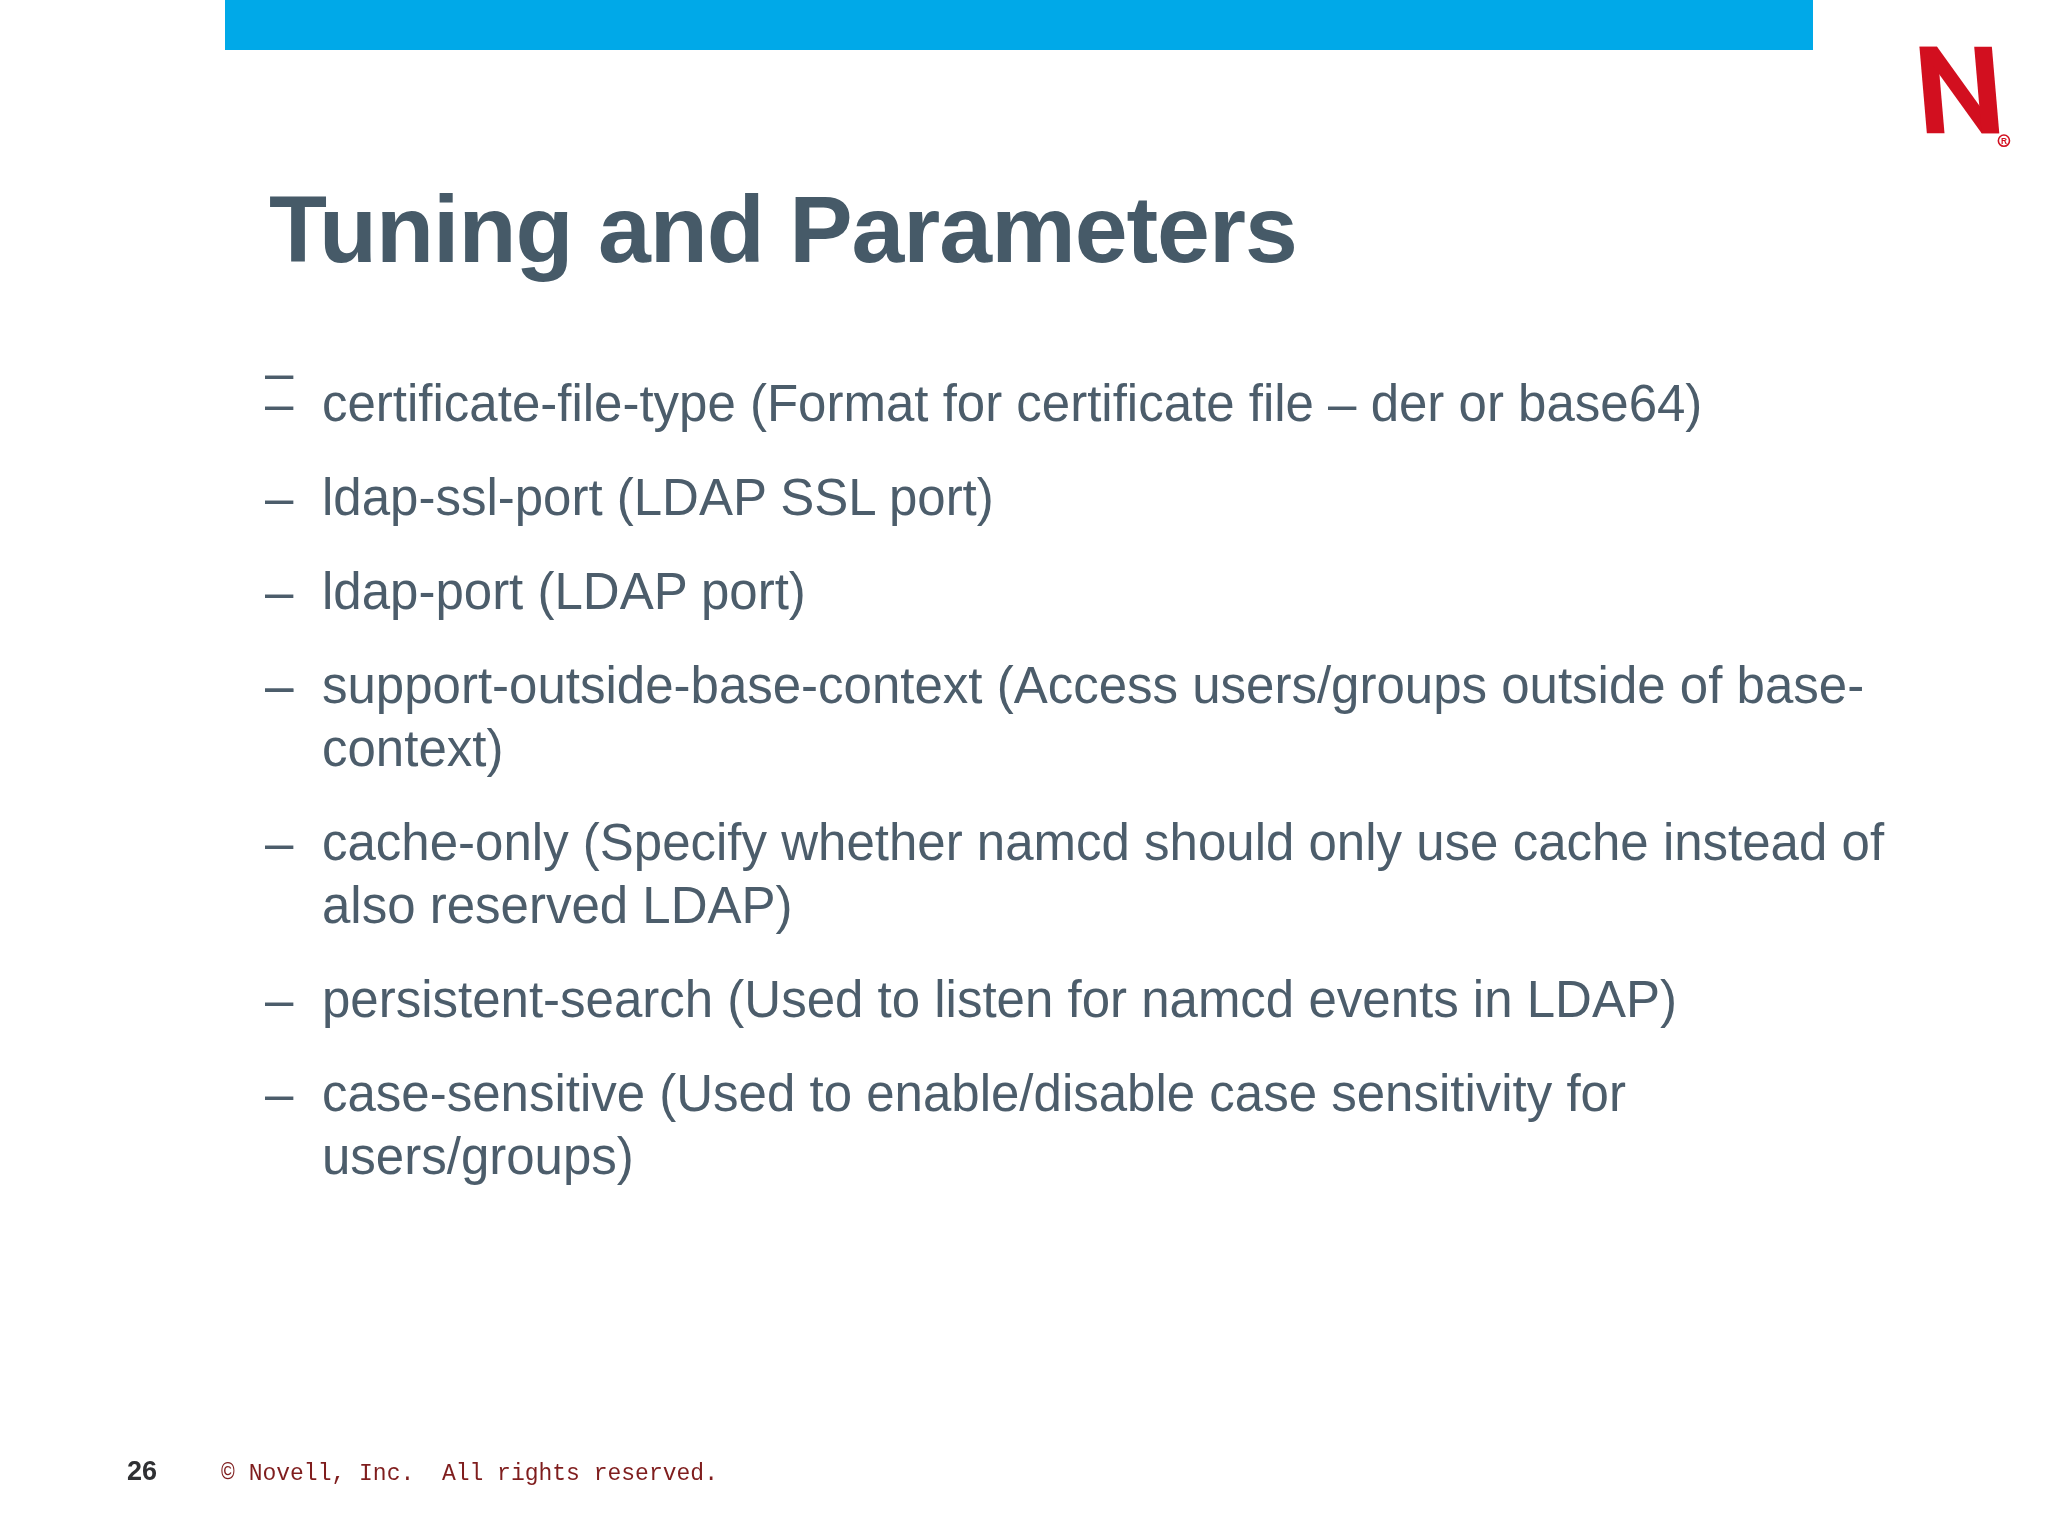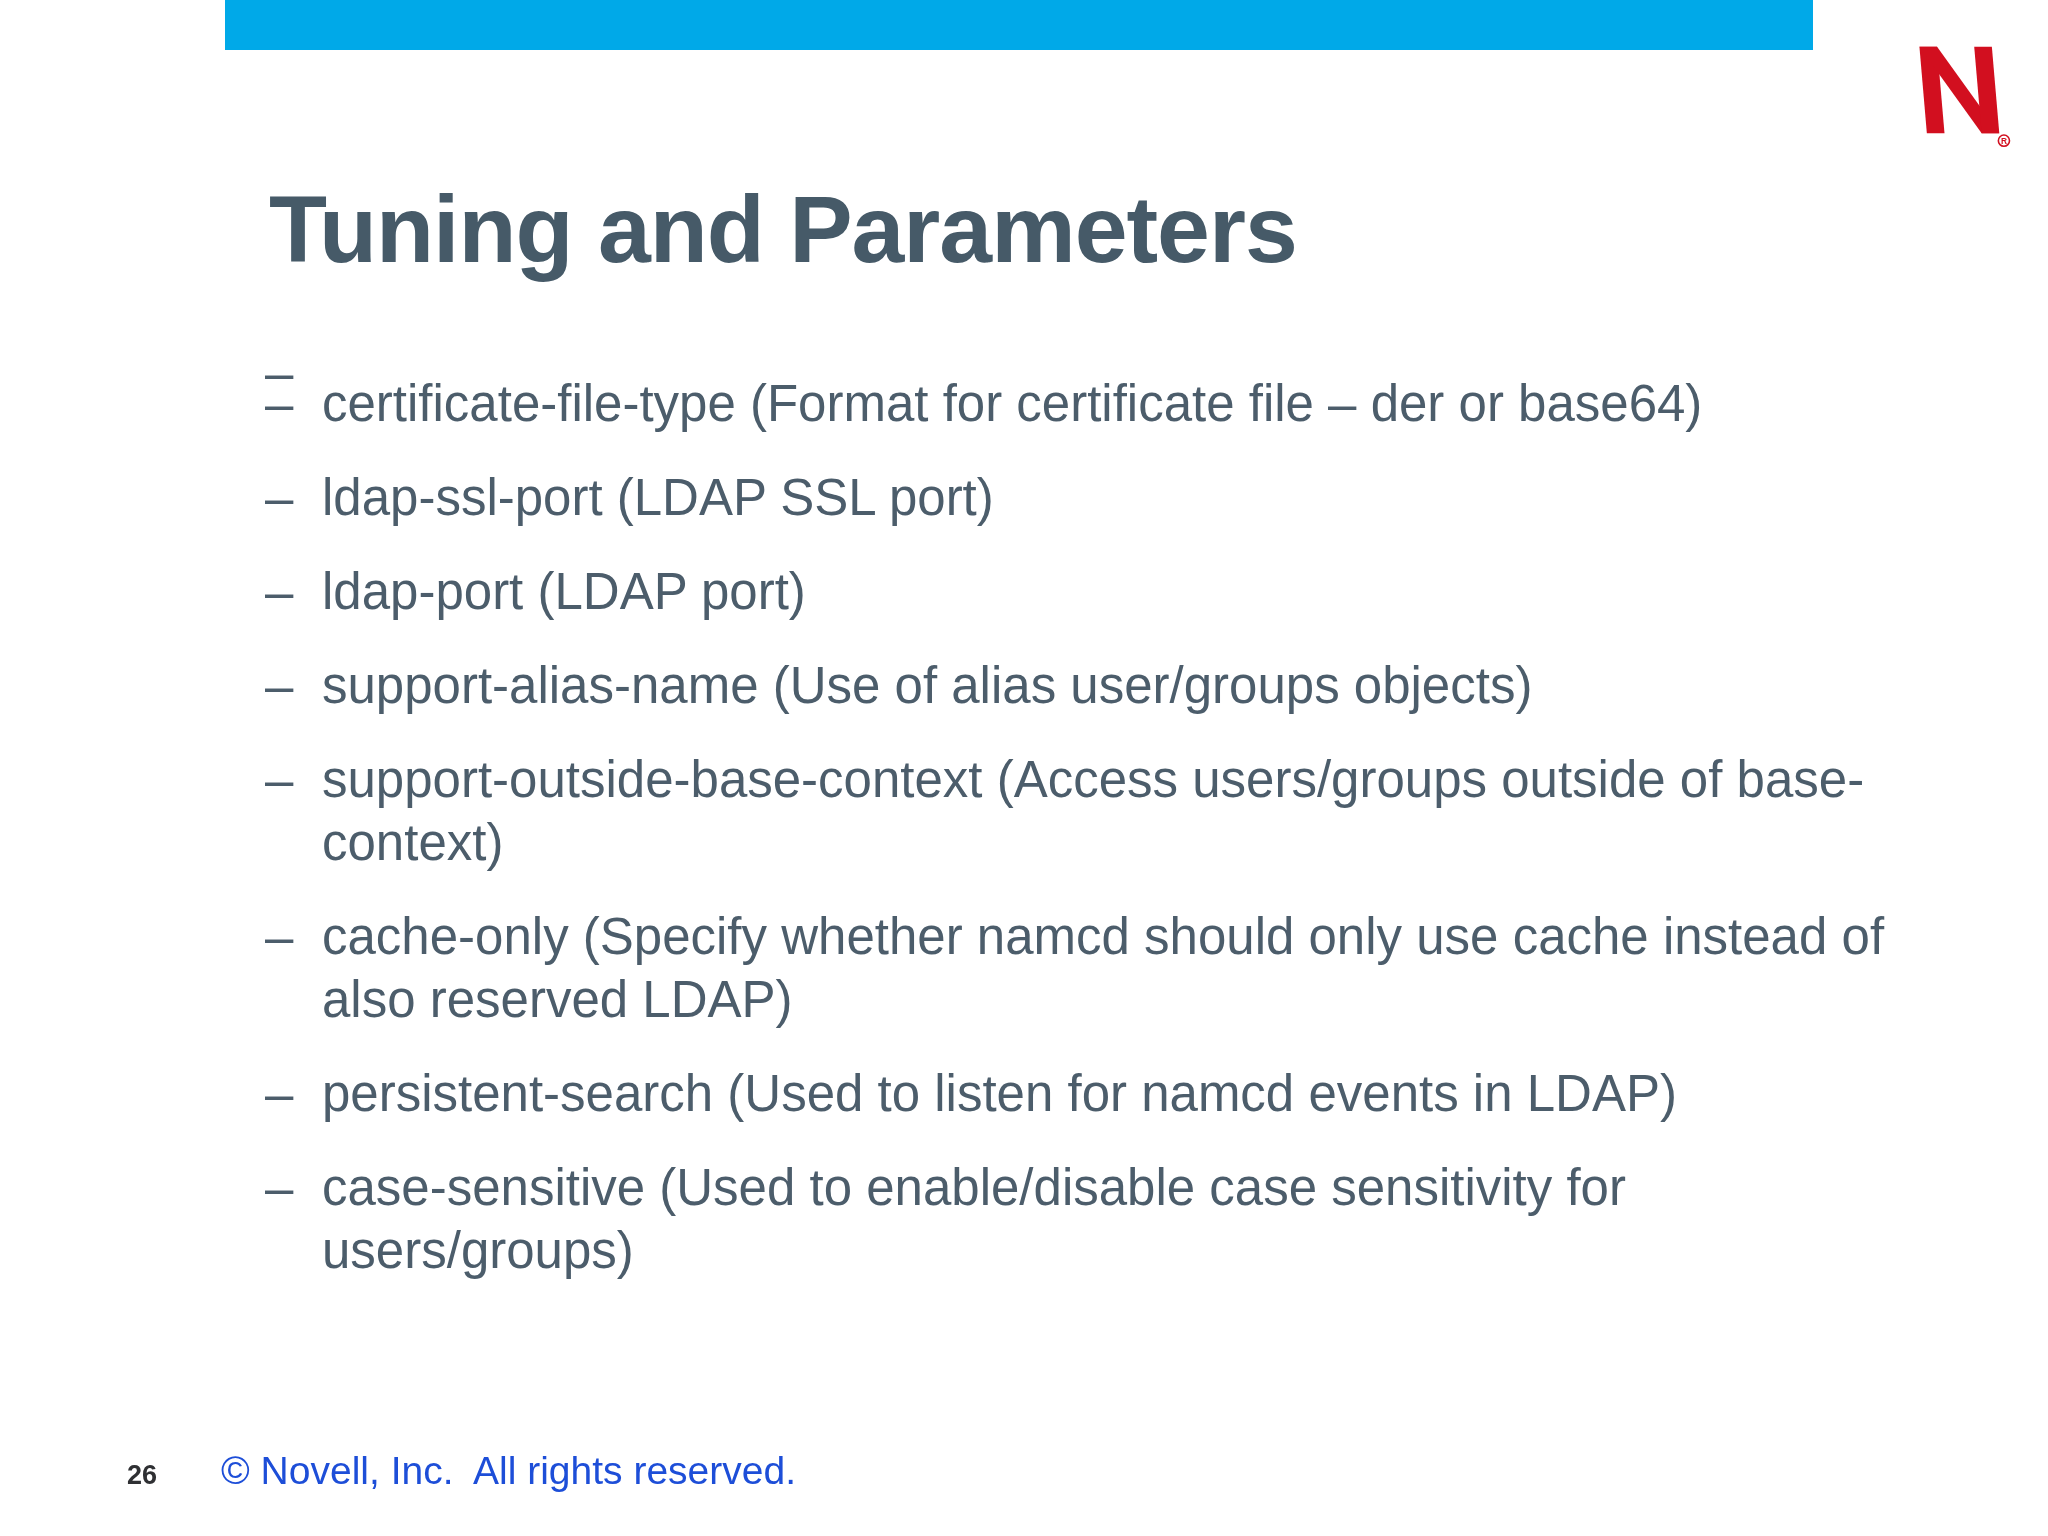--- a/index.html
+++ b/index.html
@@ -69,23 +69,24 @@
     top: 1453px;
     line-height: 36px;
     white-space: nowrap;
   }
   .page-number {
     font-size: 27px;
     font-weight: bold;
     color: #2F3033;
   }
   .copyright {
-    font-size: 39px;
-    color: #1d4ed8;
+    font-size: 23px;
+    color: #7f1d1d;
     margin-left: 64px;
+    font-family: Liberation Mono, monospace;
   }
 </style>
 </head>
 <body>
 
 <div class="slide">
 
   <div class="accent-bar"></div>
 
   <svg class="logo" viewBox="0 0 100 112" xmlns="http://www.w3.org/2000/svg" aria-hidden="true">
@@ -109,21 +110,20 @@
     <li class="bullet-item">
       <span class="bullet-marker">–</span>
       <span>ldap-ssl-port (LDAP SSL port)</span>
     </li>
     <li class="bullet-item">
       <span class="bullet-marker">–</span>
       <span>ldap-port (LDAP port)</span>
     </li>
     <li class="bullet-item">
       <span class="bullet-marker">–</span>
-      <span>support-alias-name (Use of alias user/groups objects)</span>
     </li>
     <li class="bullet-item">
       <span class="bullet-marker">–</span>
       <span>support-outside-base-context (Access users/groups outside of base-context)</span>
     </li>
     <li class="bullet-item">
       <span class="bullet-marker">–</span>
       <span>cache-only (Specify whether namcd should only use cache instead of also reserved LDAP)</span>
     </li>
     <li class="bullet-item">

